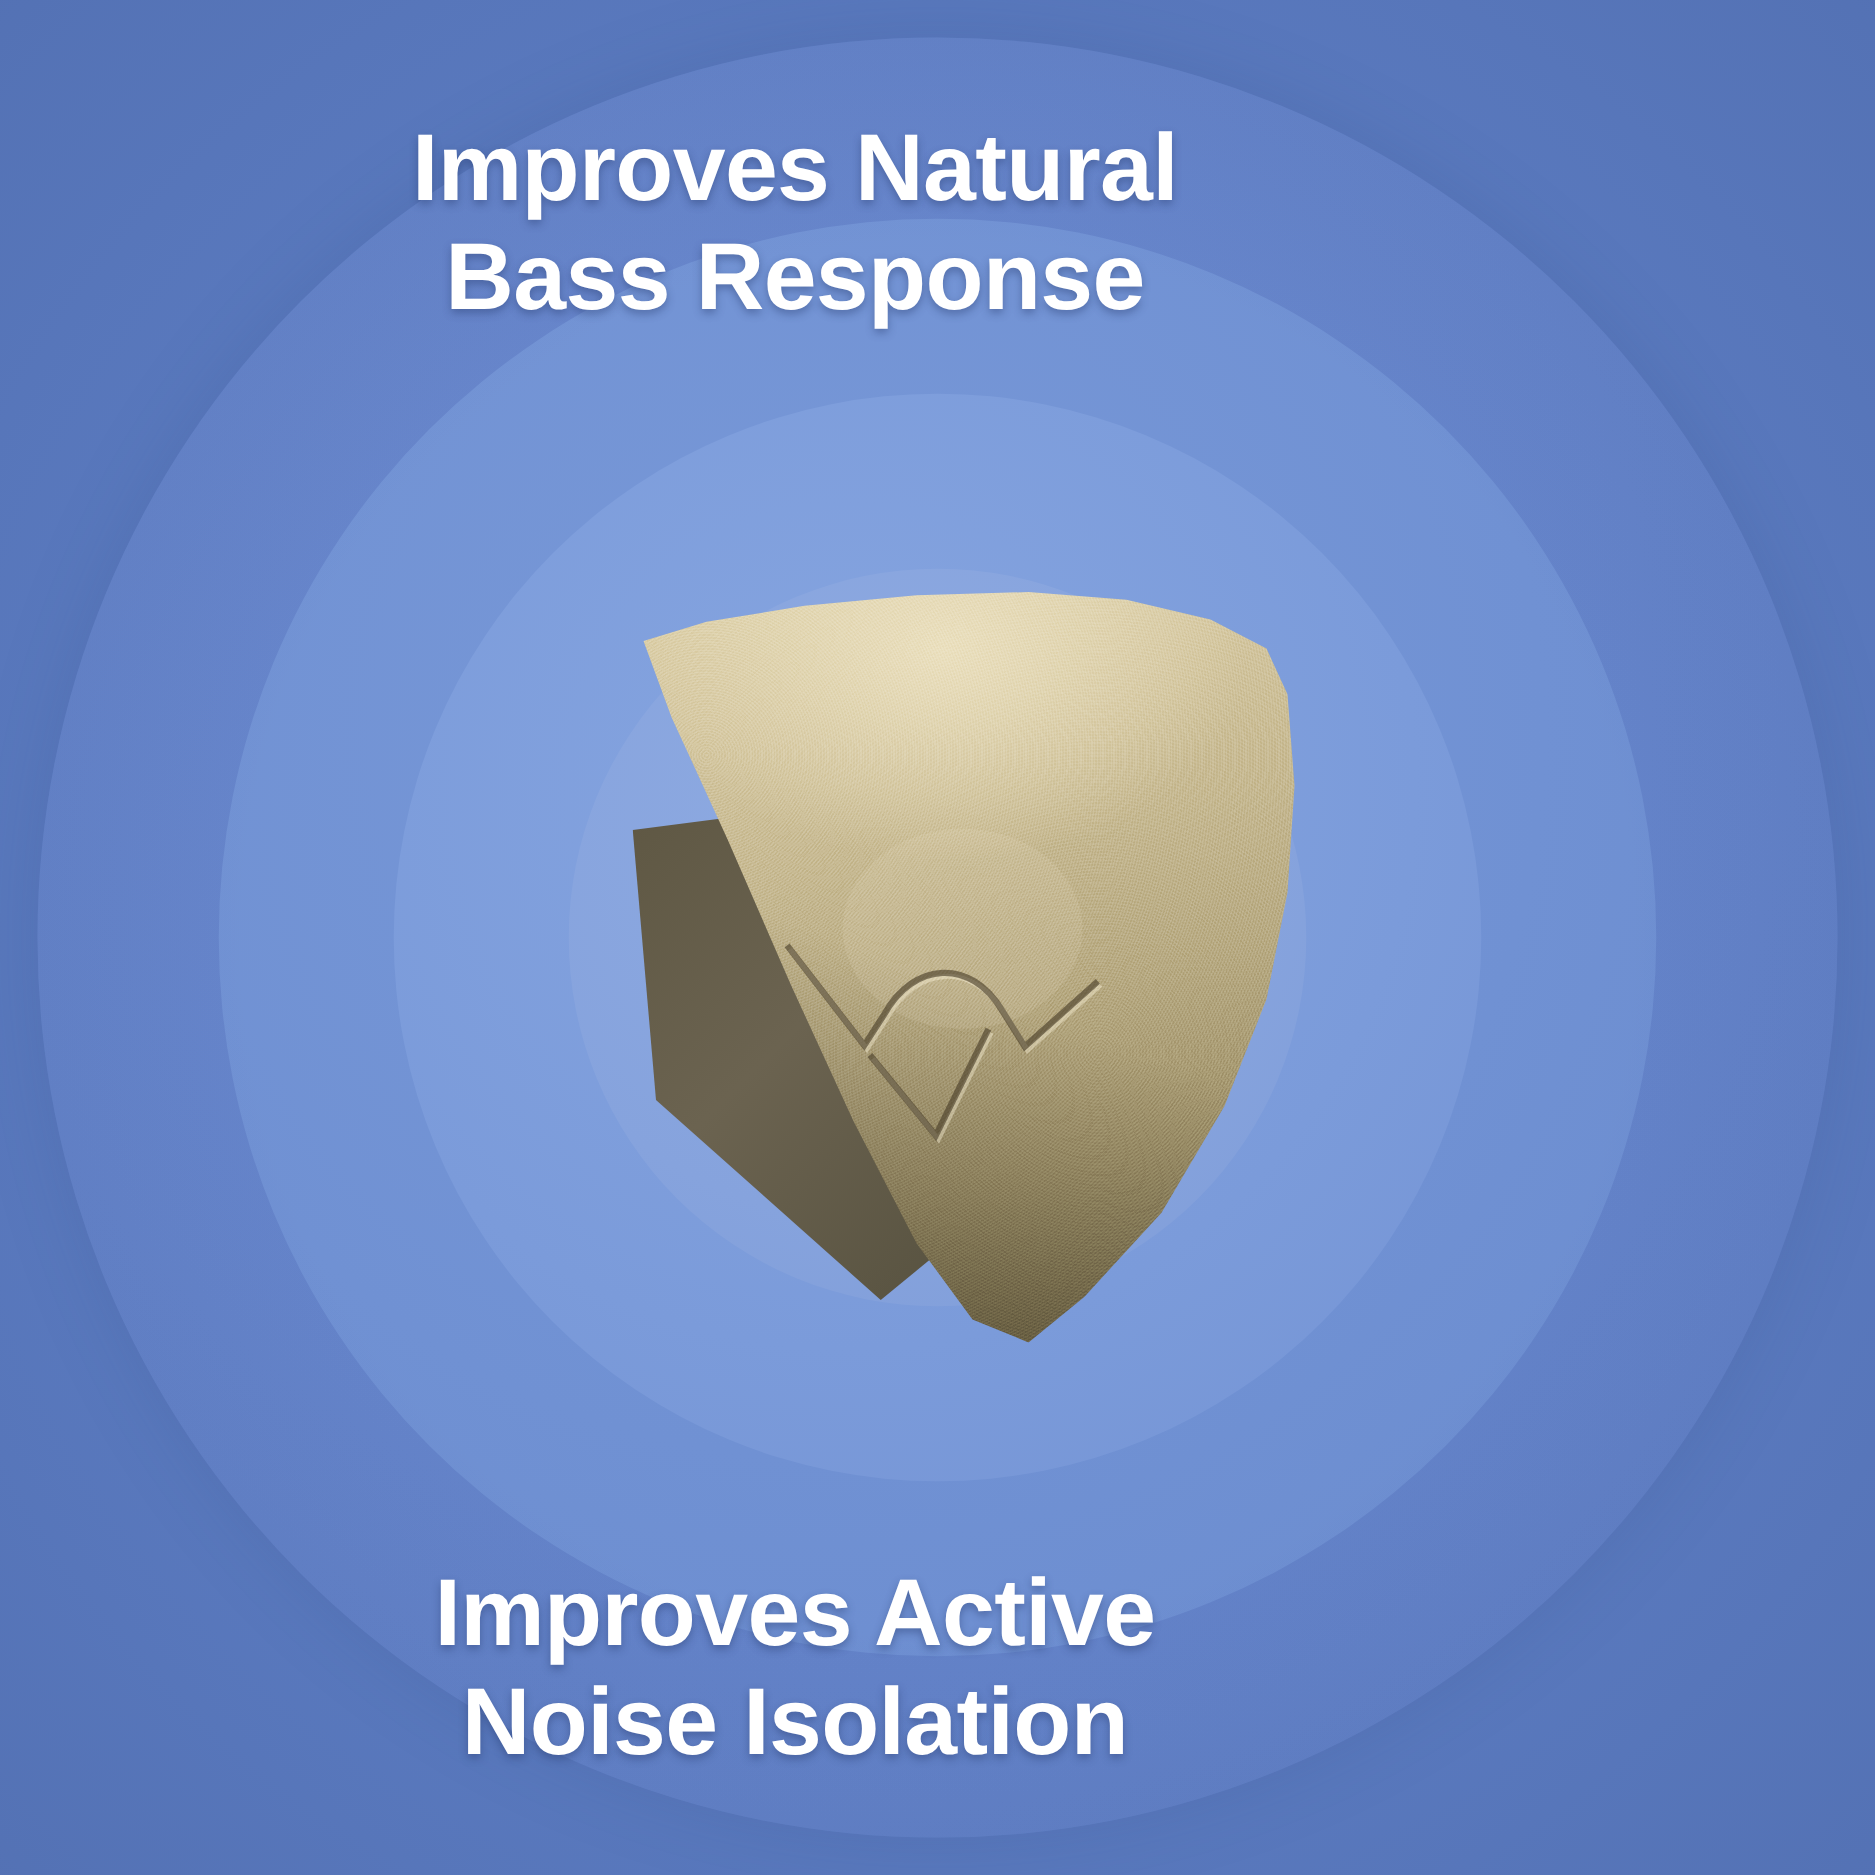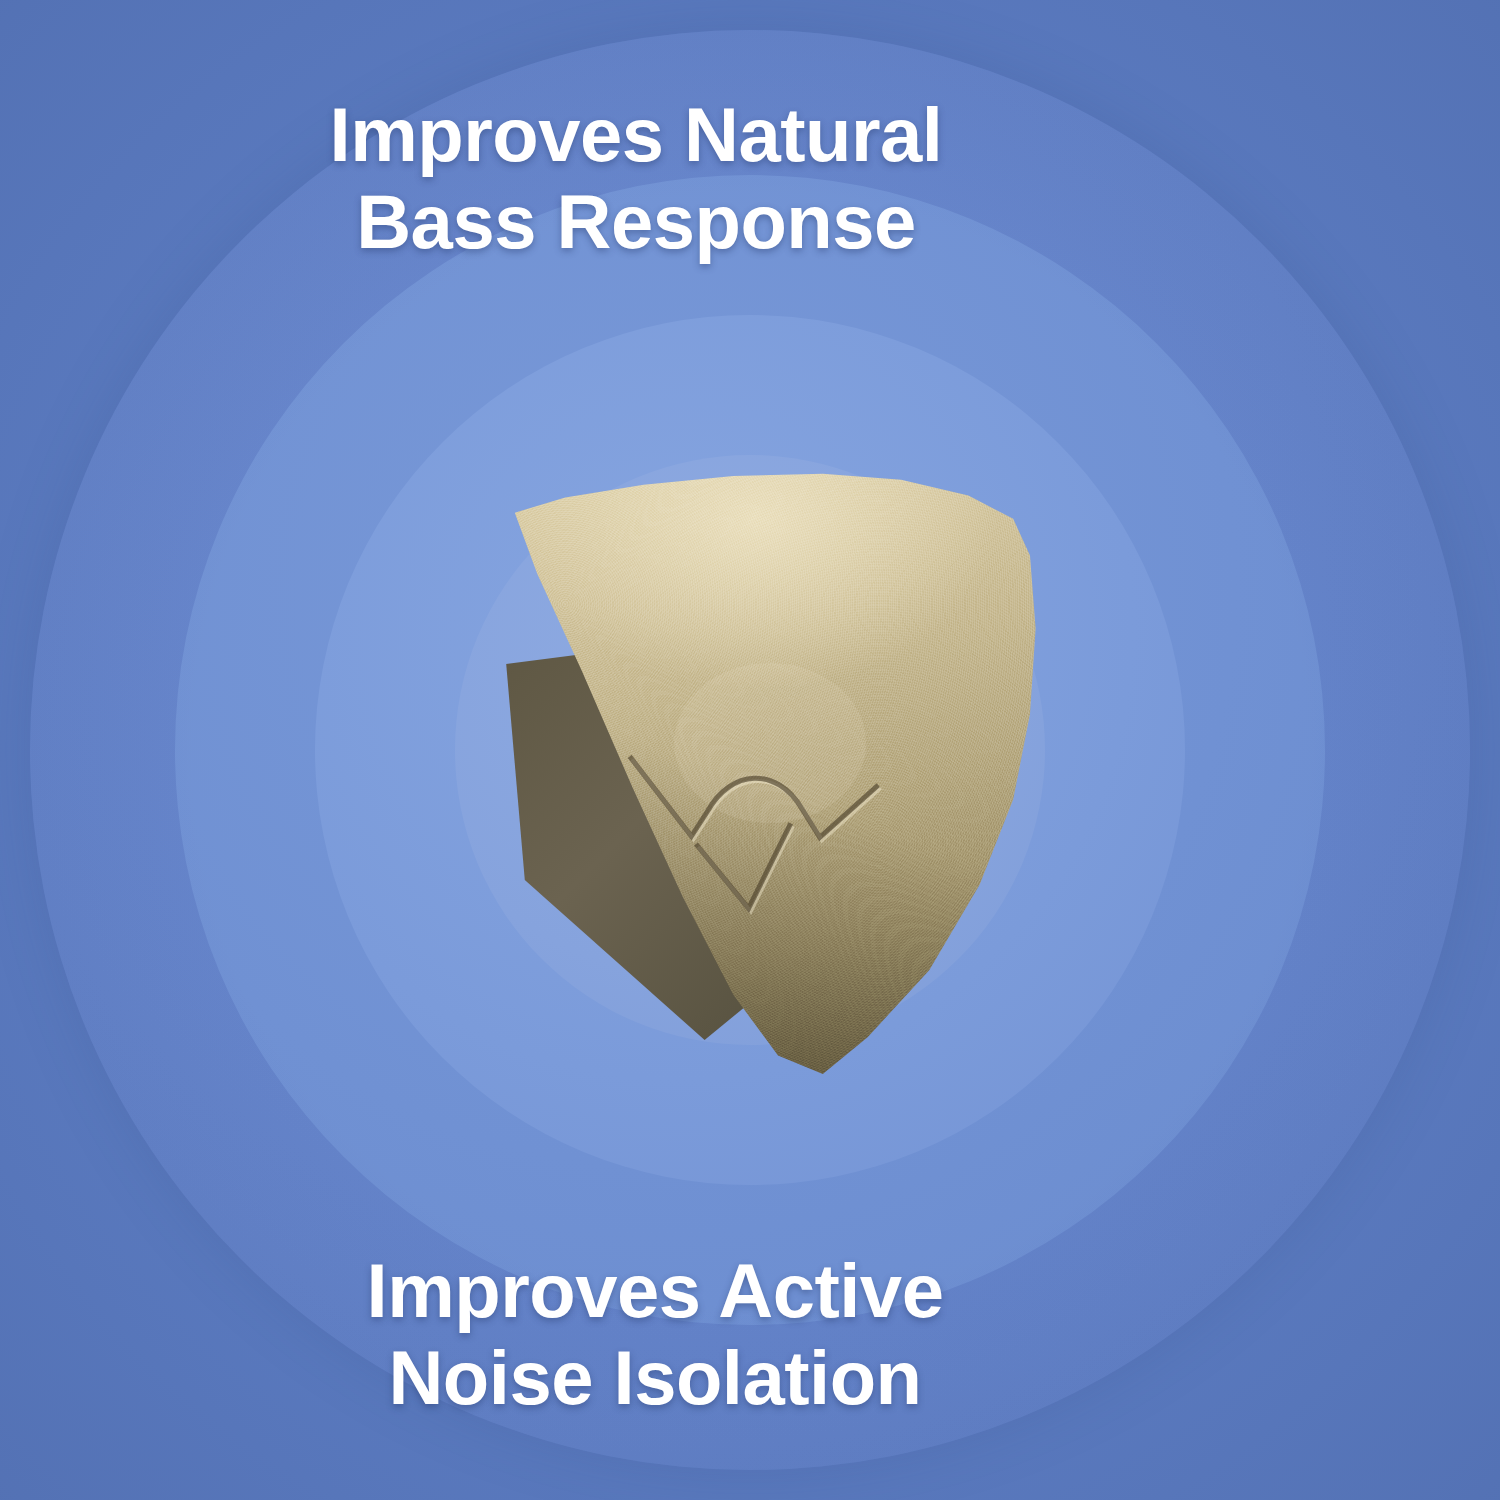--- a/index.html
+++ b/index.html
@@ -59,21 +59,21 @@
     text-align: center;
     color: #ffffff;
     font-weight: 700;
     font-size: 76px;
     line-height: 1.14;
     letter-spacing: -0.5px;
     text-shadow: 0 3px 7px rgba(35,55,105,0.42);
     white-space: pre-line;
   }
   #headline-top    { top: 92px;  }
-  #headline-bottom { top: 1248px; padding-left: 19px; }
+  #headline-bottom { top: 1248px; }
 
   
   #product-wrap {
     position: absolute;
     left: 498px;
     top: 470px;
     width: 560px;
     height: 610px;
   }
   

